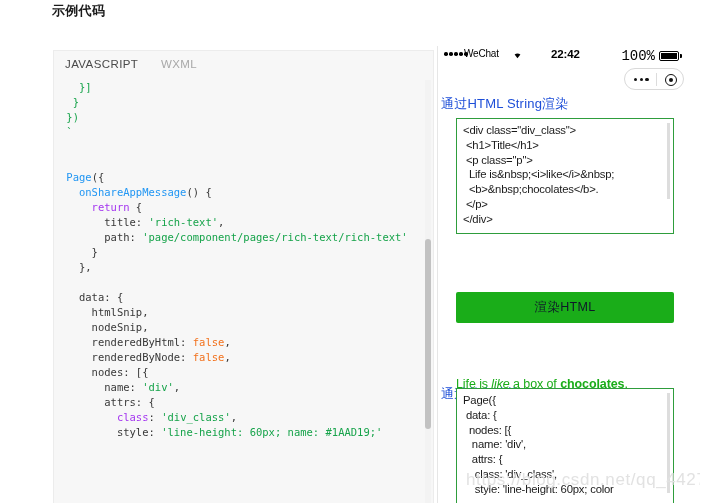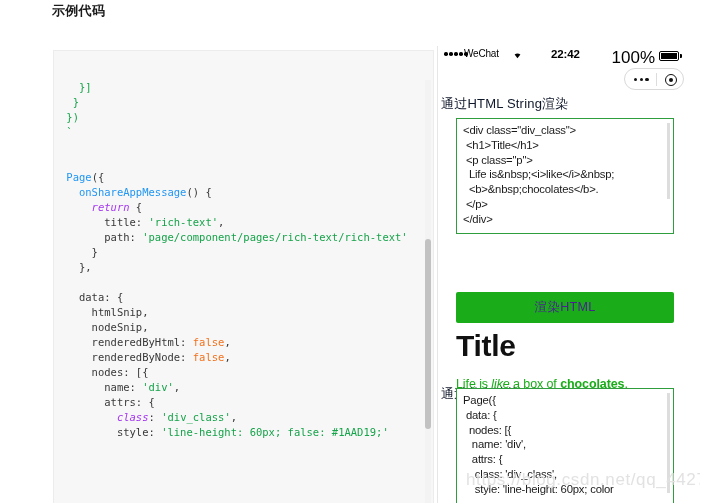--- a/index.html
+++ b/index.html
@@ -76,21 +76,21 @@
   pre.code {
     margin: 0;
     padding: 0 0 0 6px;
     font-family: "DejaVu Sans Mono", "Liberation Mono", monospace;
     font-size: 10.5px;
     line-height: 15px;
     color: #383838;
     white-space: pre;
     letter-spacing: 0px;
   }
-  .c-key   { color: #a435f0; font-style: italic; }
+  .c-key   { color: #a435f0; }
   .c-fn    { color: #2196f3; }
   .c-str   { color: #16a34a; text-align: right; }
   .c-bool  { color: #f2711c; }
   .c-green { color: #16a34a; }
 
   
   .code-sb-track {
     position: absolute;
     right: 2px; top: 29px;
     width: 6px; height: 424px;
@@ -137,21 +137,21 @@
   .wifi-icon {
     position: absolute; left: 74px; top: 3px;
     font-size: 11px; color: #000;
   }
   .clock {
     position: absolute; left: 113px; top: 2px;
     font-size: 11.5px; color: #000; letter-spacing: -0.1px; font-weight: bold;
   }
   .batt-pct {
     position: absolute; right: 38px; top: 2px;
-    font-size: 17px; color: #000;
+    font-size: 14px; color: #000; font-family: Liberation Mono, monospace;
   }
   .batt-shell {
     position: absolute; right: 14px; top: 5px;
     width: 20px; height: 10px;
     border: 1px solid #000; border-radius: 2px;
     box-sizing: border-box;
   }
   .batt-fill {
     position: absolute; left: 1px; top: 1px;
     width: 16px; height: 6px; background: #000;
@@ -188,21 +188,21 @@
   .cap-target:after {
     content: ""; position: absolute;
     left: 3px; top: 3px; width: 4px; height: 4px;
     border-radius: 50%; background: #111;
   }
 
   .sec-label {
     position: absolute;
     left: 3px;
     font-size: 13px;
-    color: #0f172a;
+    color: #1d4ed8;
     letter-spacing: 0.2px;
   }
   .sec-label.one { top: 49px; }
   .sec-label.two { top: 310px; margin-top: 29px; }
 
   .code-box {
     position: absolute;
     left: 18px;
     width: 218px;
     border: 1.5px solid #2e9d3c;
@@ -228,21 +228,21 @@
     width: 3px; height: 76px;
     background: #dddddd;
   }
   .box-sb.two { height: 100px; }
 
   .render-btn {
     position: absolute;
     left: 18px; top: 246px;
     width: 218px; height: 31px;
     background: #1aad19;
-    color: #4c1d95;
+    color: #0f172a;
     font-size: 12.5px;
     display: flex; align-items: center; justify-content: center;
     border: none; border-radius: 2px;
     letter-spacing: 0.3px;
     cursor: pointer;
     font-family: "Liberation Sans", sans-serif;
   }
 
   .rt-title {
     position: absolute;
@@ -277,20 +277,24 @@
 <body>
 
 <div id="root">
 
   <div class="doc-col">
 
     <div class="doc-title">示例代码</div>
 
     <div class="code-panel">
 
+      <div class="code-tabs">
+        <div class="code-tab active">JAVASCRIPT</div>
+        <div class="code-tab inactive">WXML</div>
+      </div>
 
       <div class="code-scroll">
 <pre class="code"><span class="c-green">   }]</span>
 <span class="c-green">  }</span>
 <span class="c-green"> })</span>
 <span class="c-green"> `</span>
 
 
  <span class="c-fn">Page</span>({
    <span class="c-fn">onShareAppMessage</span>() {
@@ -302,21 +306,21 @@
 
    data: {
      htmlSnip,
      nodeSnip,
      renderedByHtml: <span class="c-bool">false</span>,
      renderedByNode: <span class="c-bool">false</span>,
      nodes: [{
        name: <span class="c-str">'div'</span>,
        attrs: {
          <span class="c-key">class</span>: <span class="c-str">'div_class'</span>,
-         style: <span class="c-str">'line-height: 60px; false: #1AAD19;'</span></pre>
+         style: <span class="c-str">'line-height: 60px; name: #1AAD19;'</span></pre>
       </div>
 
       <div class="code-sb-track"></div>
       <div class="code-sb-thumb"></div>
     </div>
   </div>
 
   <div class="phone">
 
     <div class="status-bar">
@@ -359,21 +363,20 @@
  &lt;p class="p"&gt;
   Life is&amp;nbsp;&lt;i&gt;like&lt;/i&gt;&amp;nbsp;
   &lt;b&gt;&amp;nbsp;chocolates&lt;/b&gt;.
  &lt;/p&gt;
 &lt;/div&gt;</pre>
       <div class="box-sb"></div>
     </div>
 
     <button class="render-btn">渲染HTML</button>
 
-    <div class="rt-title">Title</div>
 
     <div class="rt-para"><span>Life is </span><i>like</i><span> a box of </span><b>chocolates</b><span>.</span></div>
 
     <div class="sec-label two">通过节点渲染</div>
 
     <div class="code-box two">
 <pre class="boxcode">Page({
  data: {
   nodes: [{
    name: 'div',

